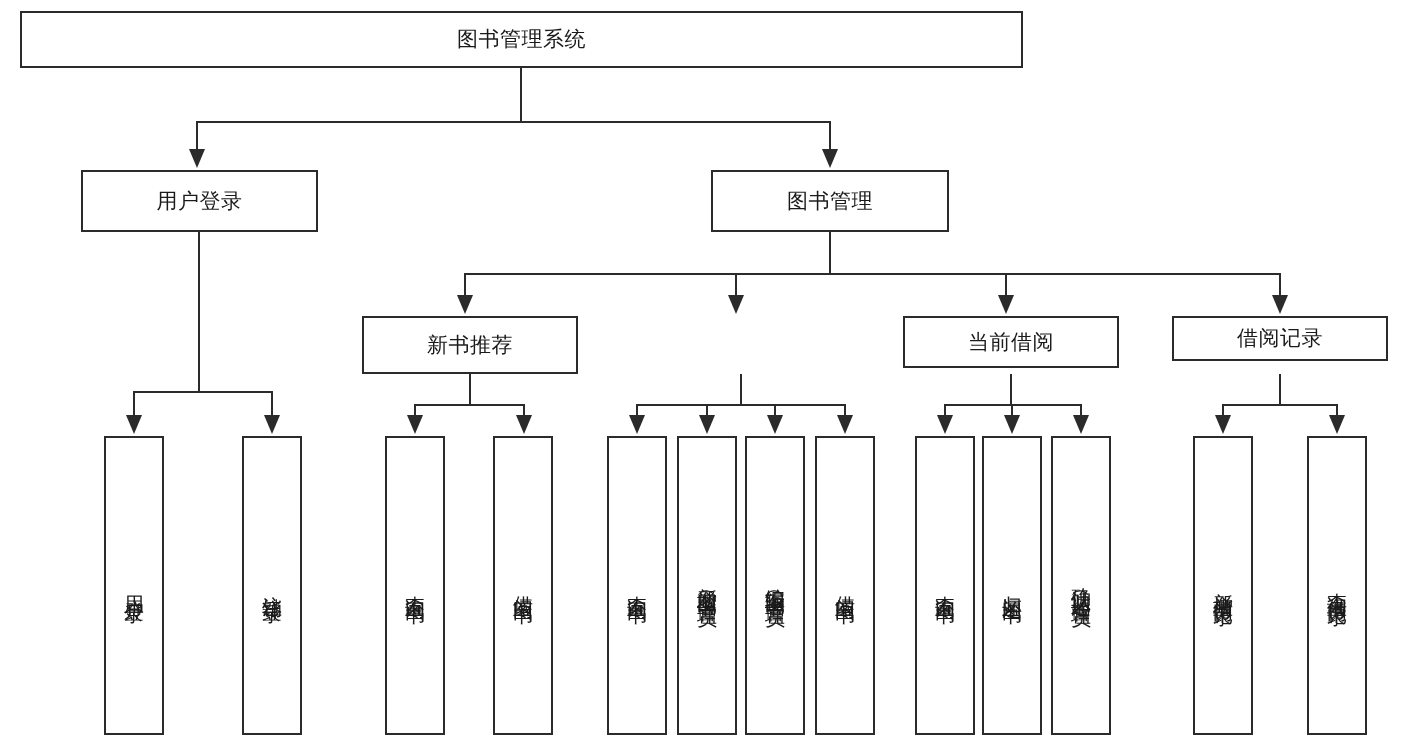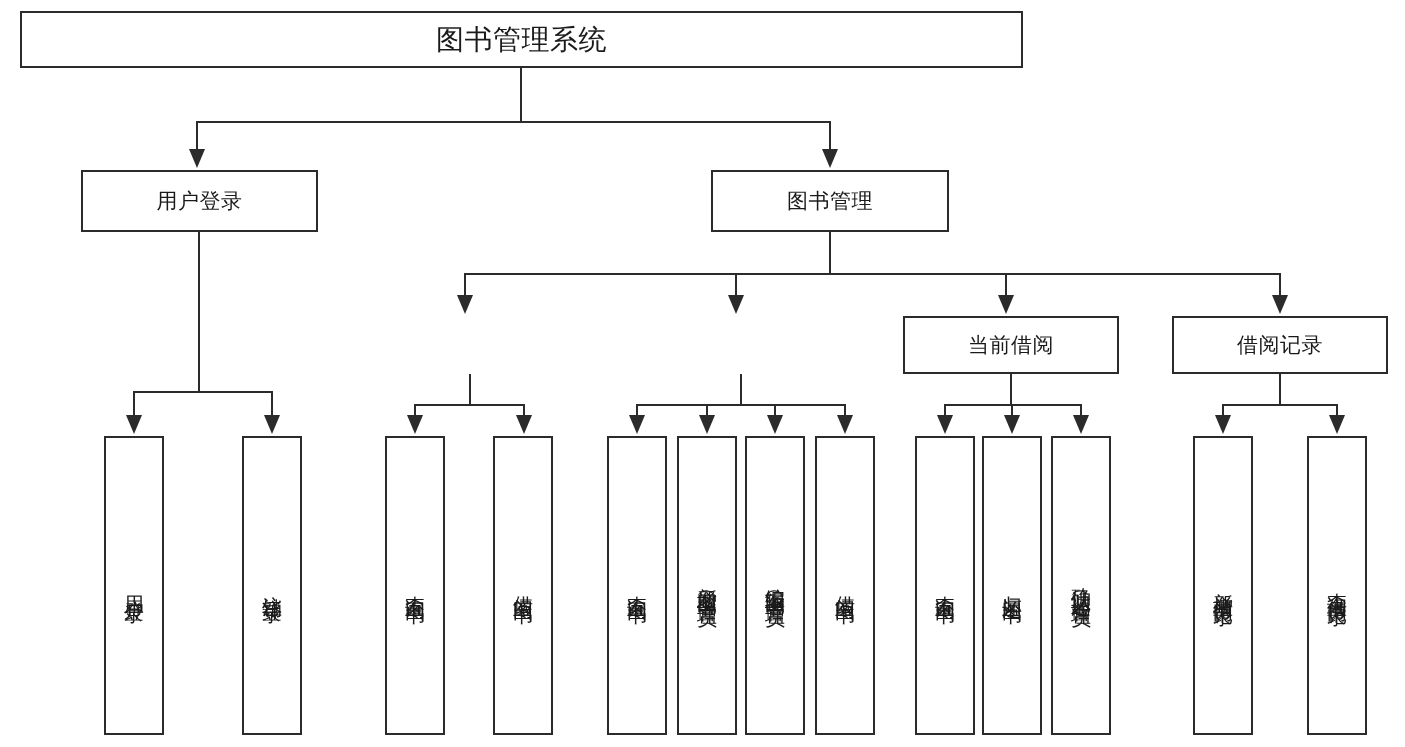--- a/index.html
+++ b/index.html
@@ -31,21 +31,21 @@
   .node-label {
     text-align: center;
     line-height: 1.18;
     letter-spacing: 0.5px;
   }
   
   .node.horizontal .node-label {
     writing-mode: horizontal-tb;
     font-size: 21px;
   }
-  #node-root .node-label { font-size: 28px; }
+  #node-root .node-label { font-size: 21px; }
 
   
   .node.vertical {
     align-items: center;
     justify-content: center;
   }
   .node.vertical .node-label {
     writing-mode: vertical-rl;
     text-orientation: upright;
     font-size: 20px;
@@ -122,27 +122,30 @@
   <div class="hline" style="left:464px; top:273px; width:816px;"></div>
   <div class="vline" style="left:464px; top:273px; height:24px;"></div>
   <div class="arrow" style="left:457px; top:295px;"></div>
   <div class="vline" style="left:735px; top:273px; height:24px;"></div>
   <div class="arrow" style="left:728px; top:295px;"></div>
   <div class="vline" style="left:1005px; top:273px; height:24px;"></div>
   <div class="arrow" style="left:998px; top:295px;"></div>
   <div class="vline" style="left:1279px; top:273px; height:24px;"></div>
   <div class="arrow" style="left:1272px; top:295px;"></div>
 
-
-
-  <div class="node horizontal" id="node-current-borrow" style="left:903px; top:316px; width:216px; height:58px;">
+  <div class="node horizontal" id="node-new-book-recommend" style="left:362px; top:316px; width:216px; height:58px;">
+    <span class="node-label">新书推荐</span>
+  </div>
+
+
+  <div class="node horizontal" id="node-current-borrow" style="left:903px; top:316px; width:216px; height:52px;">
     <span class="node-label">当前借阅</span>
   </div>
 
-  <div class="node horizontal" id="node-borrow-record" style="left:1172px; top:316px; width:216px; height:58px;">
+  <div class="node horizontal" id="node-borrow-record" style="left:1172px; top:316px; width:216px; height:45px;">
     <span class="node-label">借阅记录</span>
   </div>
 
   <div class="vline" style="left:469px; top:374px; height:31px;"></div>
   <div class="hline" style="left:414px; top:404px; width:110px;"></div>
   <div class="vline" style="left:414px; top:404px; height:13px;"></div>
   <div class="arrow" style="left:407px; top:415px;"></div>
   <div class="vline" style="left:523px; top:404px; height:13px;"></div>
   <div class="arrow" style="left:516px; top:415px;"></div>
 

